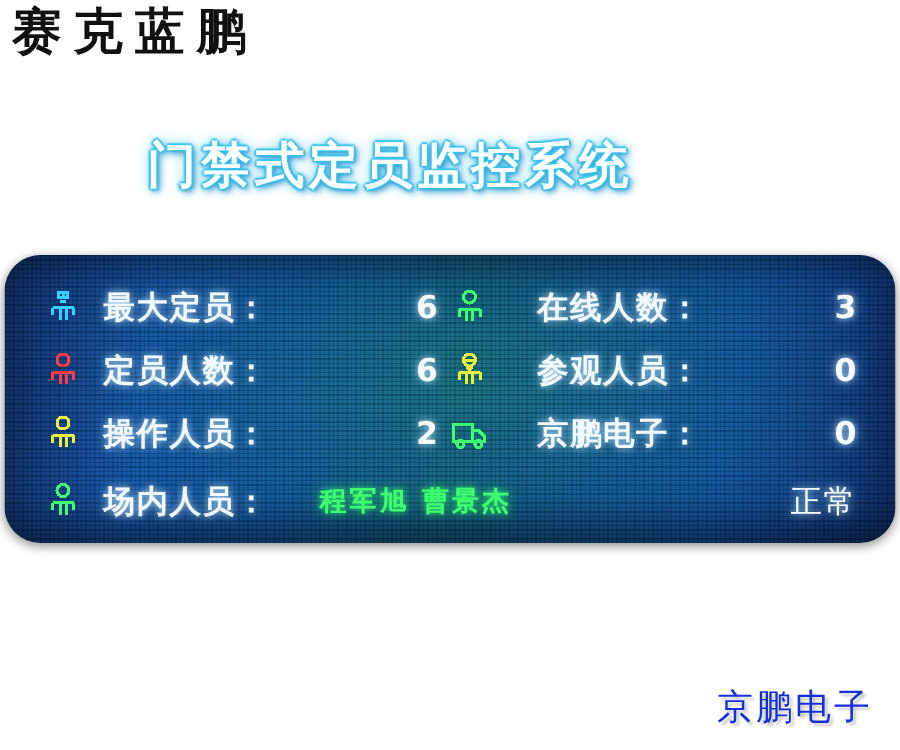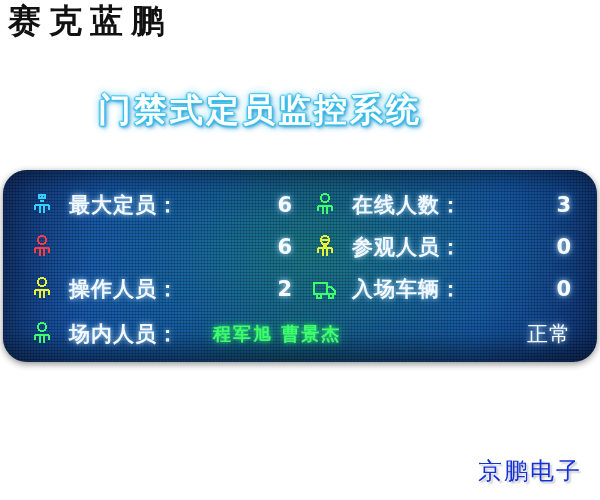--- a/index.html
+++ b/index.html
@@ -140,21 +140,21 @@
     grid-template-columns: 1fr 1fr;
     grid-template-rows: repeat(4, 1fr);
     z-index: 3;
   }
   .led-cell {
     display: flex;
     align-items: center;
     padding: 0 8px 0 26px;
     box-sizing: border-box;
   }
-  .led-cell.col-right { padding-left: 12px; padding-right: 26px; }
+  .led-cell.col-right { padding-left: 0; padding-right: 26px; gap: 18px; }
 
   .led-icon {
     width: 26px;
     height: 26px;
     flex: 0 0 26px;
     display: block;
     margin-right: 14px;
   }
   .led-icon svg { display: block; }
 
@@ -277,20 +277,21 @@
           <g fill="none" stroke="#ff3b48" stroke-width="2">
             <circle cx="13" cy="6" r="4"></circle>
             <path d="M6 14 h5 v8"></path>
             <path d="M20 14 h-5 v8"></path>
             <path d="M11 14 h4"></path>
             <path d="M6 14 v5"></path>
             <path d="M20 14 v5"></path>
           </g>
         </svg>
       </span>
+      <span class="led-label">定员人数：</span>
       <span class="led-value">6</span>
     </div>
 
     <div class="led-cell col-right">
       <span class="led-icon">
         <svg width="26" height="26" viewBox="0 0 26 26" shape-rendering="crispEdges">
           <g fill="none" stroke="#e8f03a" stroke-width="2">
             <circle cx="13" cy="6" r="4"></circle>
             <path d="M9 6 h8"></path>
             <path d="M6 14 h5 v8"></path>
@@ -327,21 +328,21 @@
       <span class="led-icon">
         <svg width="26" height="26" viewBox="0 0 26 26" shape-rendering="crispEdges">
           <g fill="none" stroke="#3dff6e" stroke-width="2">
             <path d="M2 7 h13 v11 h-13 z"></path>
             <path d="M15 11 h4 l4 4 v3 h-8"></path>
             <circle cx="7" cy="20" r="2.4"></circle>
             <circle cx="19" cy="20" r="2.4"></circle>
           </g>
         </svg>
       </span>
-      <span class="led-label">入场车辆：</span>
+      <span class="led-label">京鹏电子：</span>
       <span class="led-value">0</span>
     </div>
 
     <div id="led-row-occupants">
       <span class="led-icon">
         <svg width="26" height="26" viewBox="0 0 26 26" shape-rendering="crispEdges">
           <g fill="none" stroke="#3dff6e" stroke-width="2">
             <circle cx="13" cy="6" r="4"></circle>
             <path d="M6 14 h5 v8"></path>
             <path d="M20 14 h-5 v8"></path>

